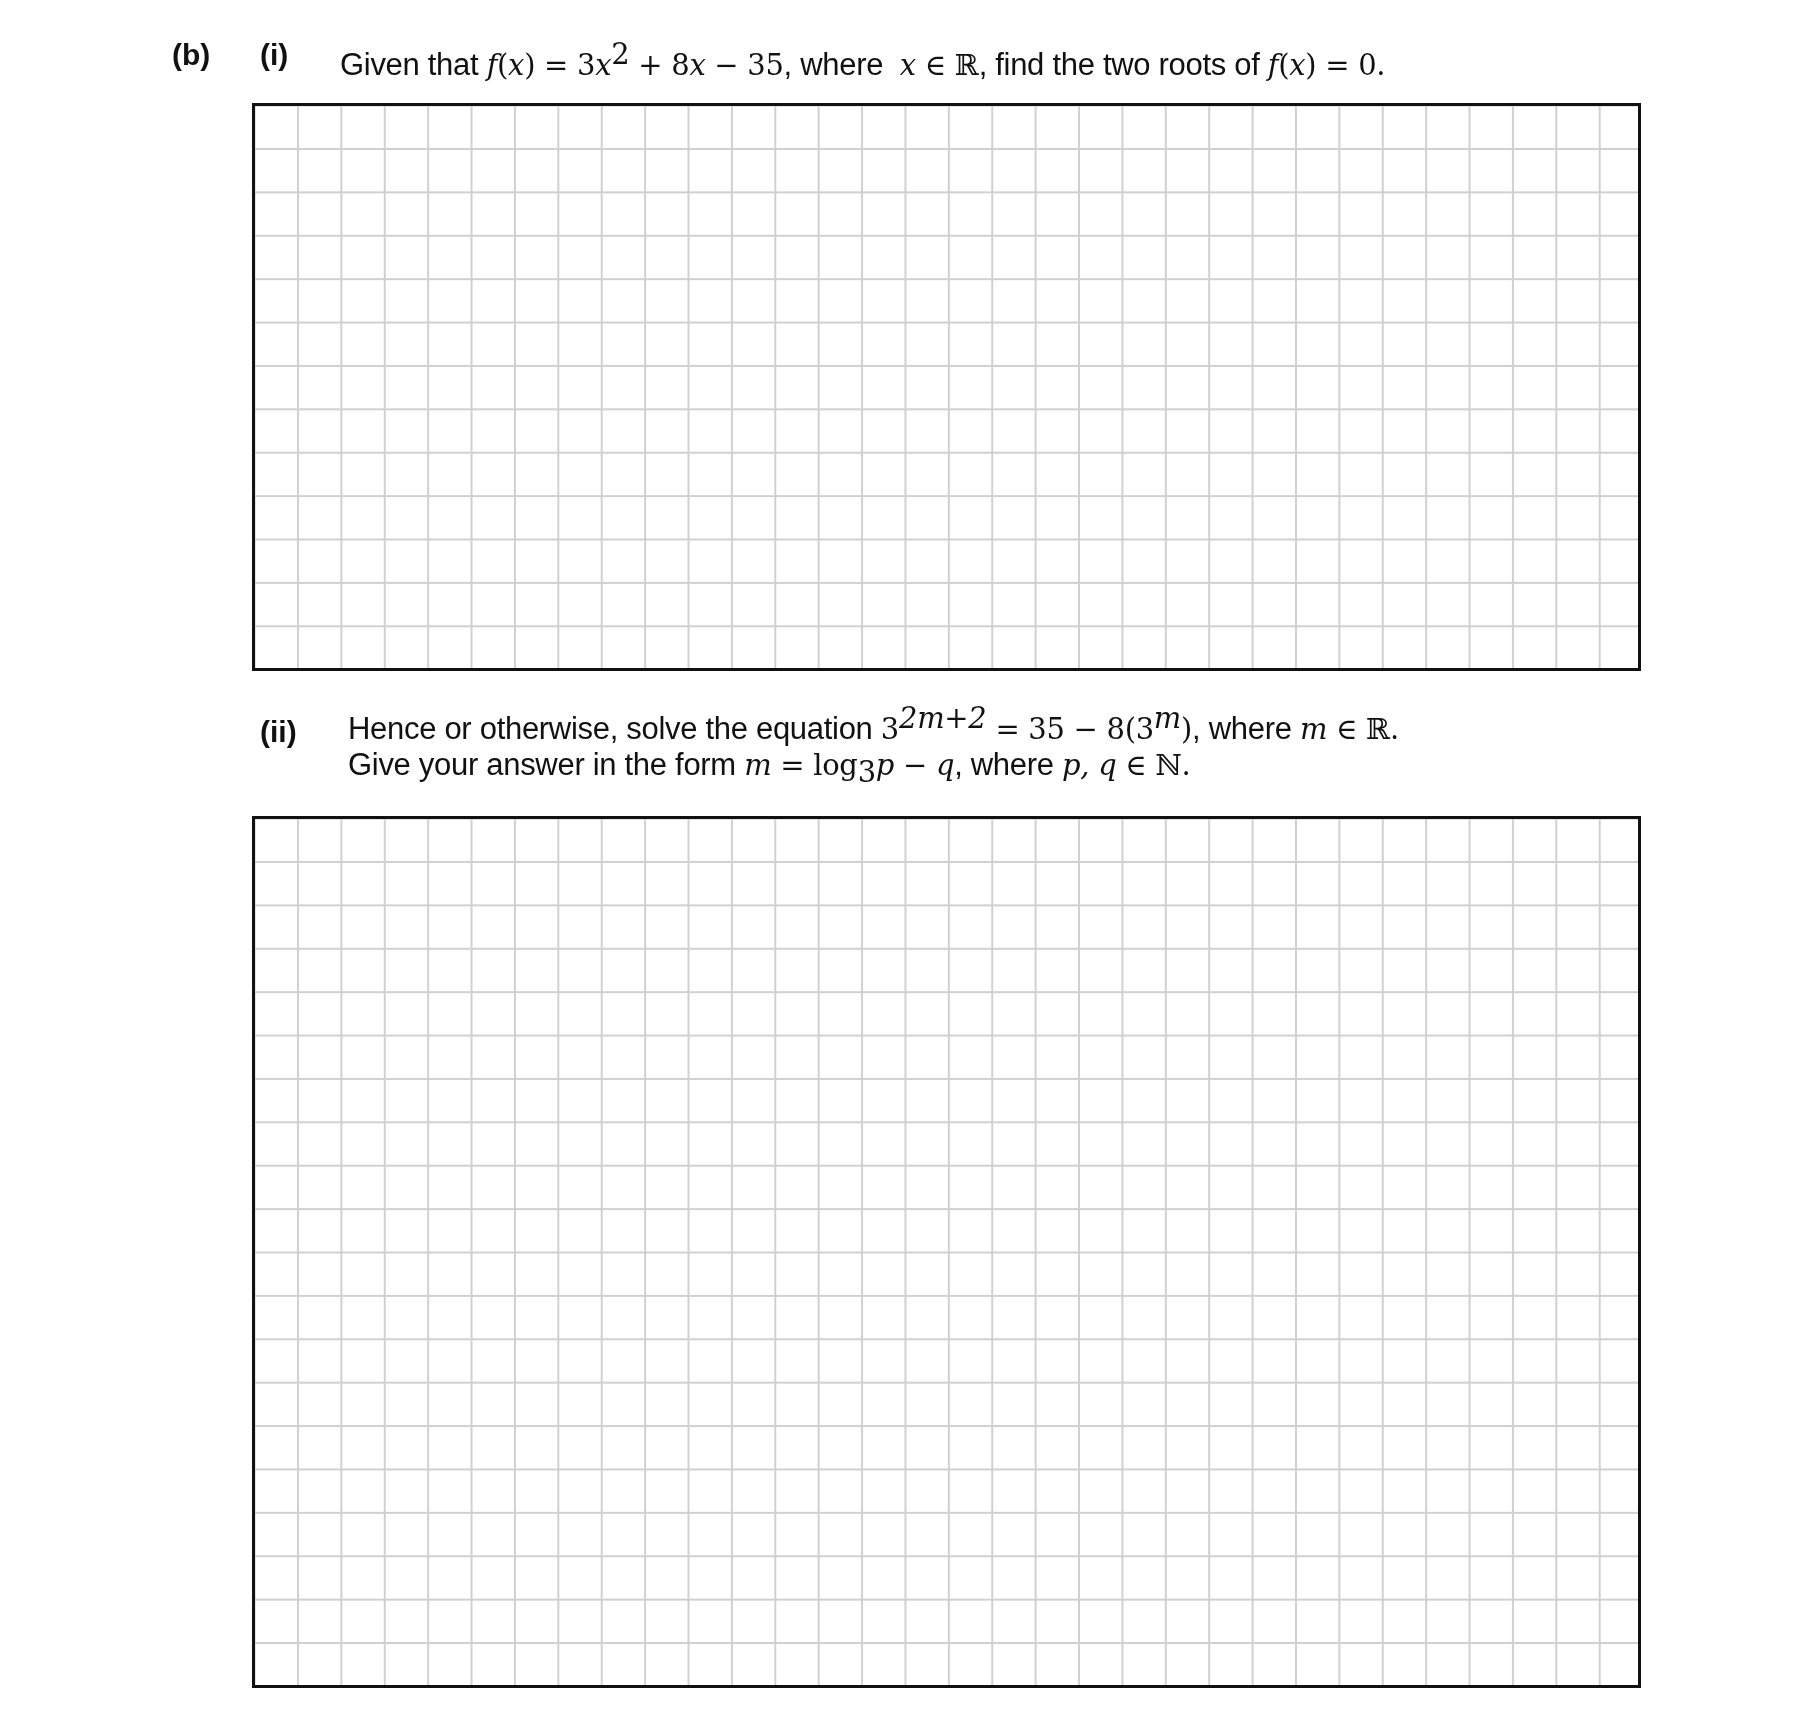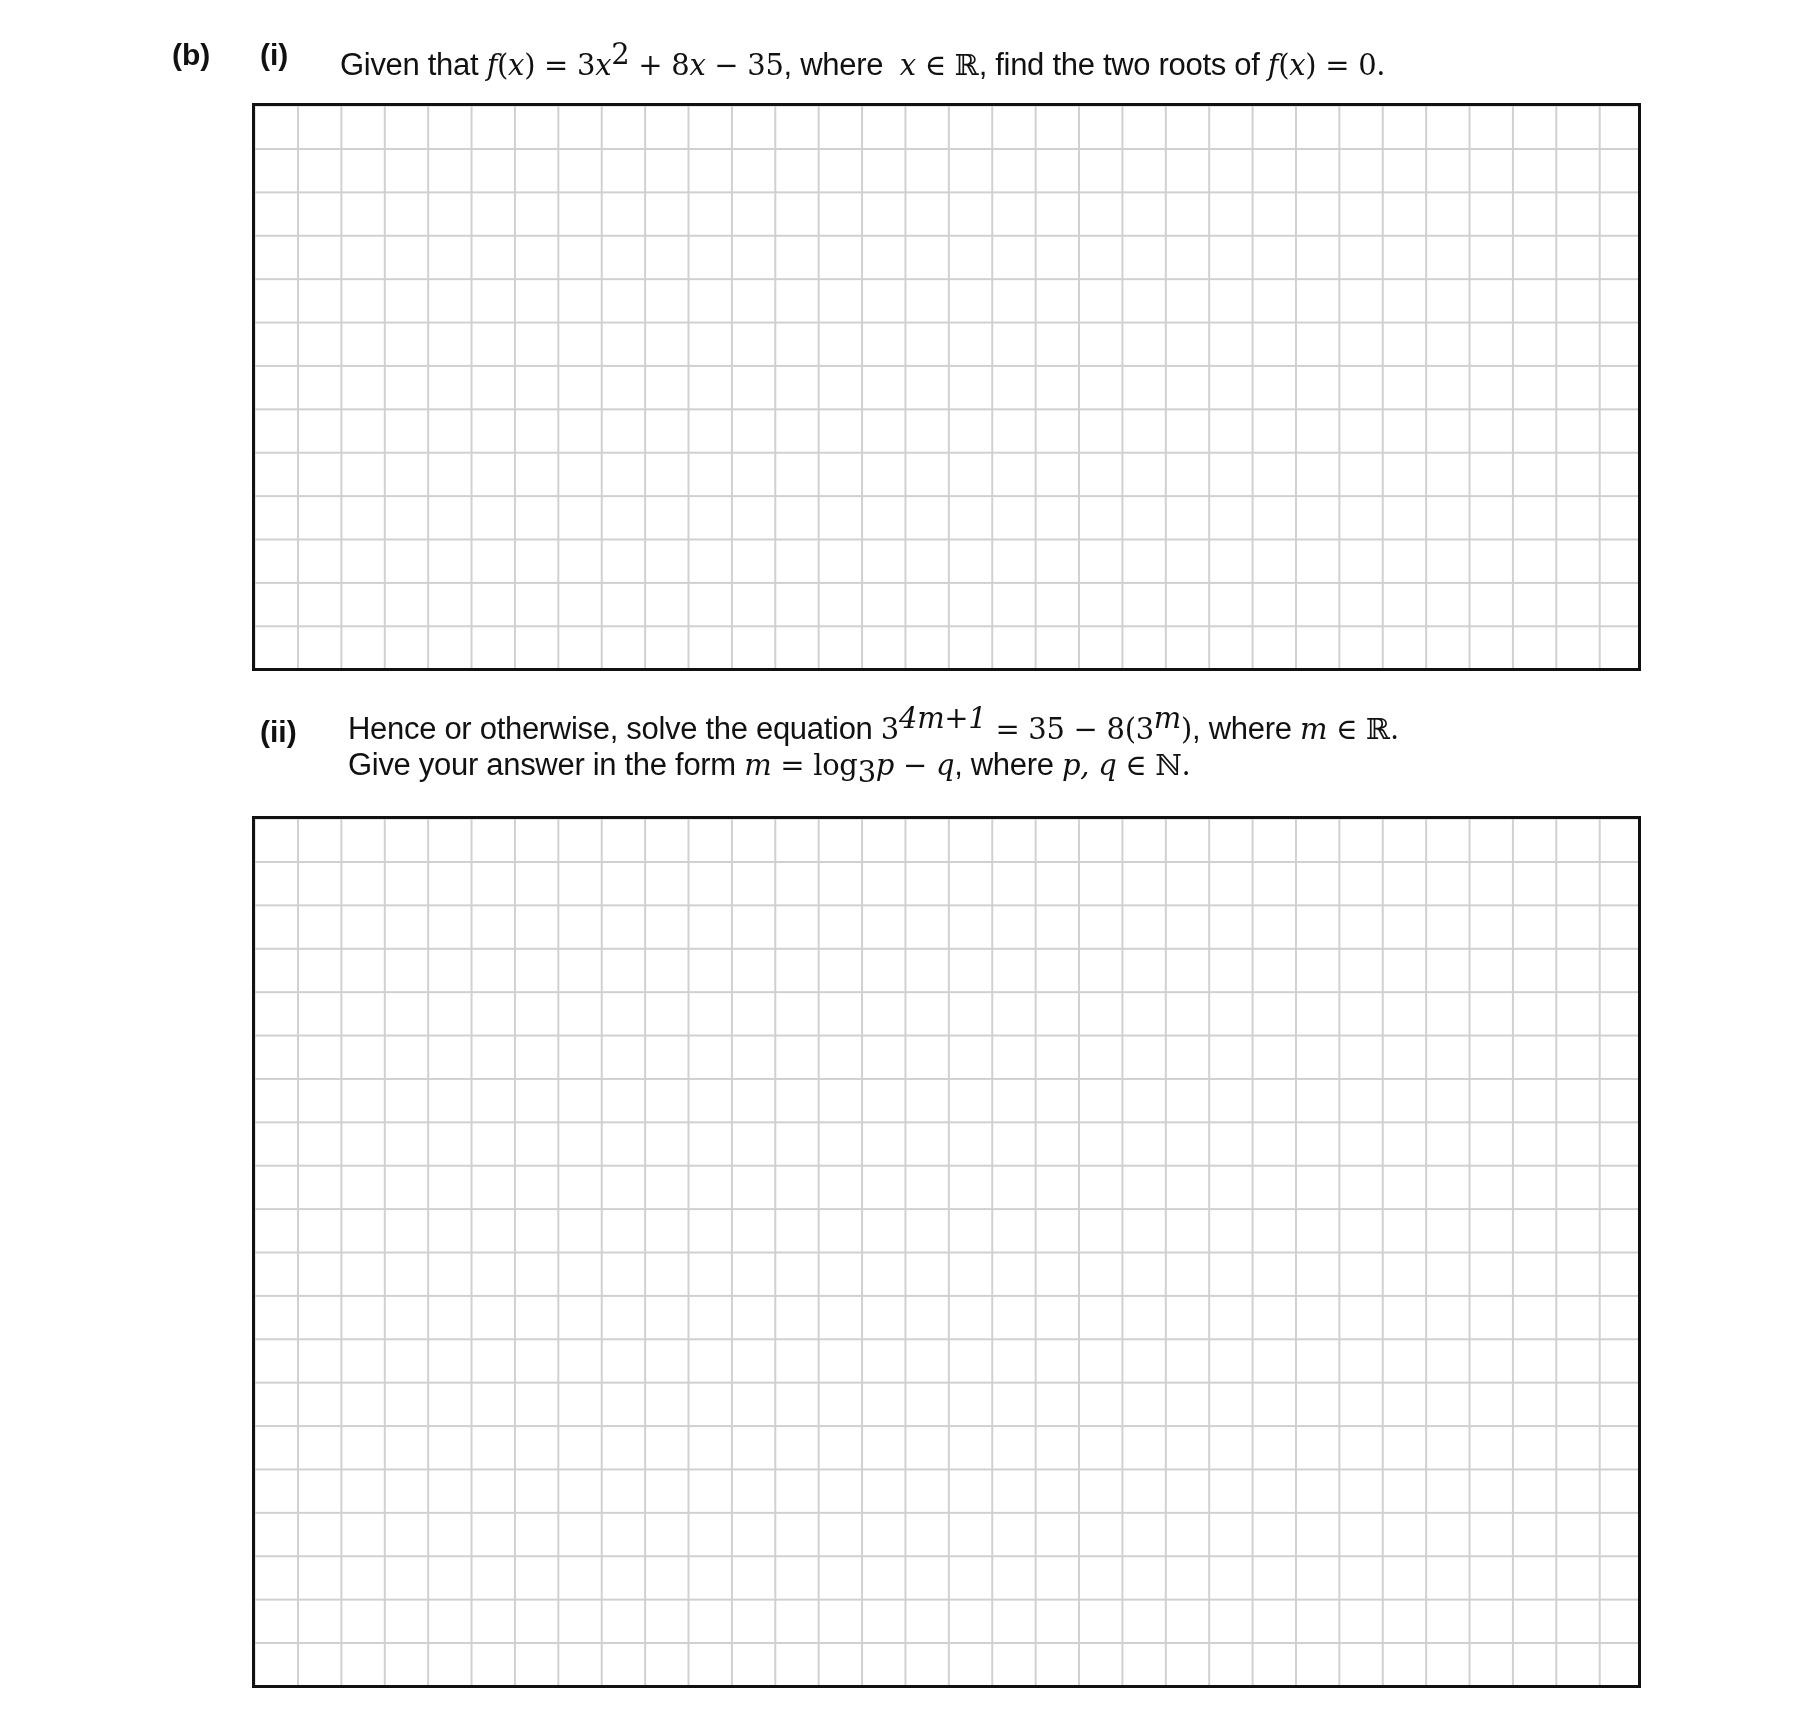--- a/index.html
+++ b/index.html
@@ -27,20 +27,20 @@
 
 <div class="line" style="left:340px;top:37px;">
   <span>Given that </span><span class="mi">f</span><span class="m">(<i>x</i>)</span><span class="m"> = 3</span><span class="mi">x</span><sup class="m">2</sup><span class="m"> + 8</span><span class="mi">x</span><span class="m"> − 35</span><span>, where </span>&nbsp;<span class="mi">x</span><span class="m"> ∈ ℝ</span><span>, find the two roots of </span><span class="mi">f</span><span class="m">(<i>x</i>)</span><span class="m"> = 0.</span>
 </div>
 
 <div class="box" style="top:103px;height:562px;"></div>
 
 <div class="lbl" style="left:260px;top:703px;margin-top:12px;">(ii)</div>
 
 <div class="line" style="left:348px;top:701px;">
-  <span>Hence or otherwise, solve the equation </span><span class="m">3</span><sup class="mi">4m+1</sup><span class="m"> = 35 − 8(3</span><sup class="mi">m</sup><span class="m">)</span><span>, where </span><span class="mi">m</span><span class="m"> ∈ ℝ.</span>
+  <span>Hence or otherwise, solve the equation </span><span class="m">3</span><sup class="mi">2m+2</sup><span class="m"> = 35 − 8(3</span><sup class="mi">m</sup><span class="m">)</span><span>, where </span><span class="mi">m</span><span class="m"> ∈ ℝ.</span>
 </div>
 
 <div class="line" style="left:348px;top:747px;text-align:right;">
   <span>Give your answer in the form </span><span class="mi">m</span><span class="m"> = log</span><sub class="m">3</sub><span class="mi">p</span><span class="m"> − </span><span class="mi">q</span><span>, where </span><span class="mi">p, q</span><span class="m"> ∈ ℕ.</span>
 </div>
 
 <div class="box" style="top:816px;height:866px;"></div>
 
 </body></html>

